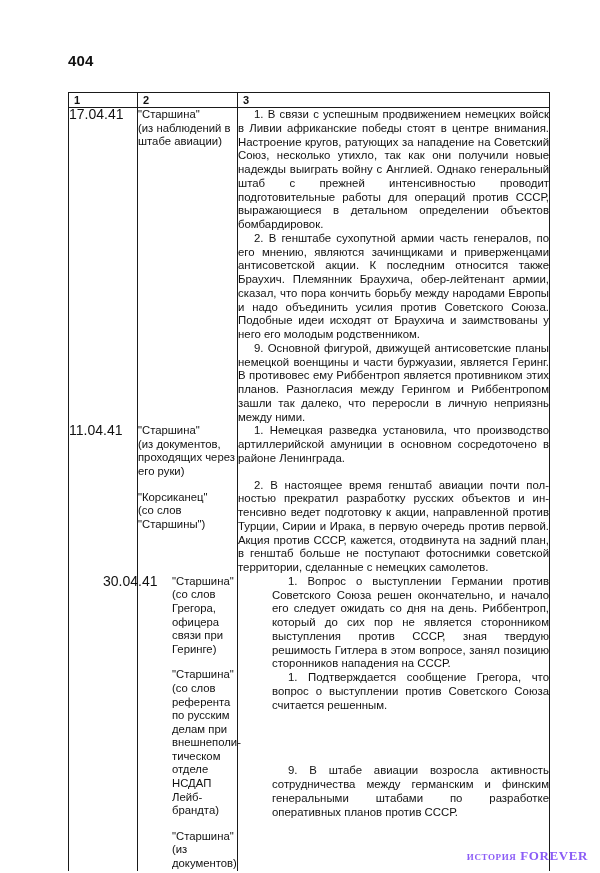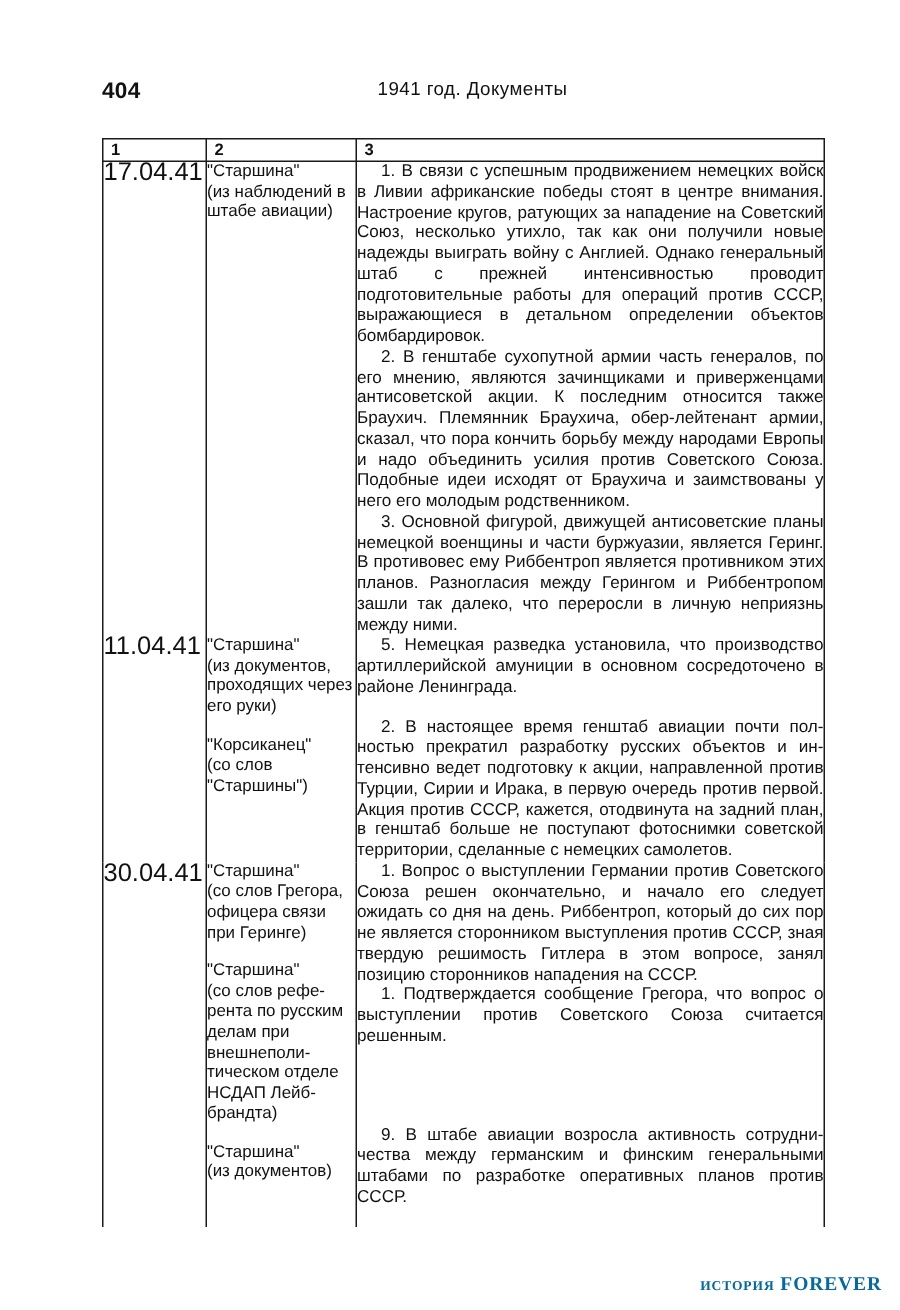--- a/index.html
+++ b/index.html
@@ -70,21 +70,21 @@
     font-weight: bold;
   }
   .doc-table tr.head-row td > span {
     display: block;
     padding: 1px 0 1px 5px;
     line-height: 12px;
   }
 
   .cell-date {
     padding: 3px 4px 0 6px;
-    font-size: 17px;
+    font-size: 14px;
     line-height: 13.6px;
     white-space: nowrap;
   }
   .cell-source {
     padding: 3px 3px 0 6px;
     font-size: 11.3px;
     line-height: 13.6px;
   }
   .cell-body {
     padding: 3px 4px 0 6px;
@@ -99,41 +99,40 @@
     text-indent: 16px;
   }
   .cell-body p.gap-before { margin-top: 13px; }
   .cell-body p.gap-huge { margin-top: 52px; }
 
   .src-block { margin: 0; }
   .src-block + .src-block { margin-top: 12px; }
 
   .row-a td { height: 300px; }
   .row-b td { height: 135px; }
-  .row-c td { height: 243px; }
+  .row-c td { height: 243px; padding-left: 34px; }
 
   
   .watermark {
     position: absolute;
     right: 12px;
     bottom: 9px;
     font-size: 13px;
     font-weight: bold;
     letter-spacing: .6px;
     color: #9e1b21;
     font-family: "Liberation Serif", serif;
     font-variant: small-caps;
   }
 </style>
 </head>
 <body>
 
 <div class="page-head">
   <div class="folio">404</div>
-  <div class="running-title">1941 год. Документы</div>
 </div>
 
 <table class="doc-table">
   <colgroup>
       <col class="c1">
       <col class="c2">
       <col class="c3">
     </colgroup>
   <tbody>
     <tr class="head-row">
@@ -149,45 +148,45 @@
     </tr>
 
     <tr class="row-a">
       <td class="cell-date">17.04.41</td>
       <td class="cell-source">
         <div class="src-block">"Старшина"<br>(из наблюдений в штабе авиа­ции)</div>
       </td>
       <td class="cell-body">
         <p>1. В связи с успешным продвижением немецких войск в Ливии африканские победы стоят в центре внимания. Настроение кругов, ратующих за нападение на Советский Союз, несколько утихло, так как они по­лучили новые надежды выиграть войну с Англией. Од­нако генеральный штаб с прежней интенсивностью проводит подготовительные работы для операций про­тив СССР, выражающиеся в детальном определении объектов бомбардировок.</p>
         <p>2. В генштабе сухопутной армии часть генералов, по его мнению, являются зачинщиками и приверженцами антисоветской акции. К последним относится также Браухич. Племянник Браухича, обер-лейтенант армии, сказал, что пора кончить борьбу между народами Ев­ропы и надо объединить усилия против Советского Союза. Подобные идеи исходят от Браухича и заимст­вованы у него его молодым родственником.</p>
-        <p>3. Основной фигурой, движущей антисоветские пла­ны немецкой военщины и части буржуазии, является Геринг. В противовес ему Риббентроп является про­тивником этих планов. Разногласия между Герингом и Риббентропом зашли так далеко, что переросли в лич­ную неприязнь между ними.</p>
+        <p>9. Основной фигурой, движущей антисоветские пла­ны немецкой военщины и части буржуазии, является Геринг. В противовес ему Риббентроп является про­тивником этих планов. Разногласия между Герингом и Риббентропом зашли так далеко, что переросли в лич­ную неприязнь между ними.</p>
       </td>
     </tr>
 
     <tr class="row-b">
       <td class="cell-date">11.04.41</td>
       <td class="cell-source">
         <div class="src-block">"Старшина"<br>(из документов, проходящих че­рез его руки)</div>
         <div class="src-block">"Корсиканец"<br>(со слов "Старшины")</div>
       </td>
       <td class="cell-body">
-        <p>5. Немецкая разведка установила, что производство артиллерийской амуниции в основном сосредоточено в районе Ленинграда.</p>
+        <p>1. Немецкая разведка установила, что производство артиллерийской амуниции в основном сосредоточено в районе Ленинграда.</p>
         <p class="gap-before">2. В настоящее время генштаб авиации почти пол­ностью прекратил разработку русских объектов и ин­тенсивно ведет подготовку к акции, направленной про­тив Турции, Сирии и Ирака, в первую очередь против первой. Акция против СССР, кажется, отодвинута на задний план, в генштаб больше не поступают фото­снимки советской территории, сделанные с немецких самолетов.</p>
       </td>
     </tr>
 
     <tr class="row-c">
       <td class="cell-date">30.04.41</td>
       <td class="cell-source">
         <div class="src-block">"Старшина"<br>(со слов Грего­ра, офицера связи при Ге­ринге)</div>
         <div class="src-block">"Старшина"<br>(со слов рефе­рента по рус­ским делам при внешнеполи­тическом отделе НСДАП Лейб­брандта)</div>
         <div class="src-block">"Старшина"<br>(из документов)</div>
       </td>
       <td class="cell-body">
         <p>1. Вопрос о выступлении Германии против Совет­ского Союза решен окончательно, и начало его следу­ет ожидать со дня на день. Риббентроп, который до сих пор не является сторонником выступления против СССР, зная твердую решимость Гитлера в этом вопро­се, занял позицию сторонников нападения на СССР.</p>
         <p>1. Подтверждается сообщение Грегора, что вопрос о выступлении против Советского Союза считается решенным.</p>
         <p class="gap-huge">9. В штабе авиации возросла активность сотрудни­чества между германским и финским генеральными штабами по разработке оперативных планов против СССР.</p>
       </td>
     </tr>
   </tbody>
 </table>
 
-<div class="watermark" style="color: #0369a1; font-family: Liberation Serif, serif;">история FOREVER</div>
+<div class="watermark" style="color: #8b5cf6; font-family: Liberation Serif, serif;">история FOREVER</div>
 
 </body></html>

